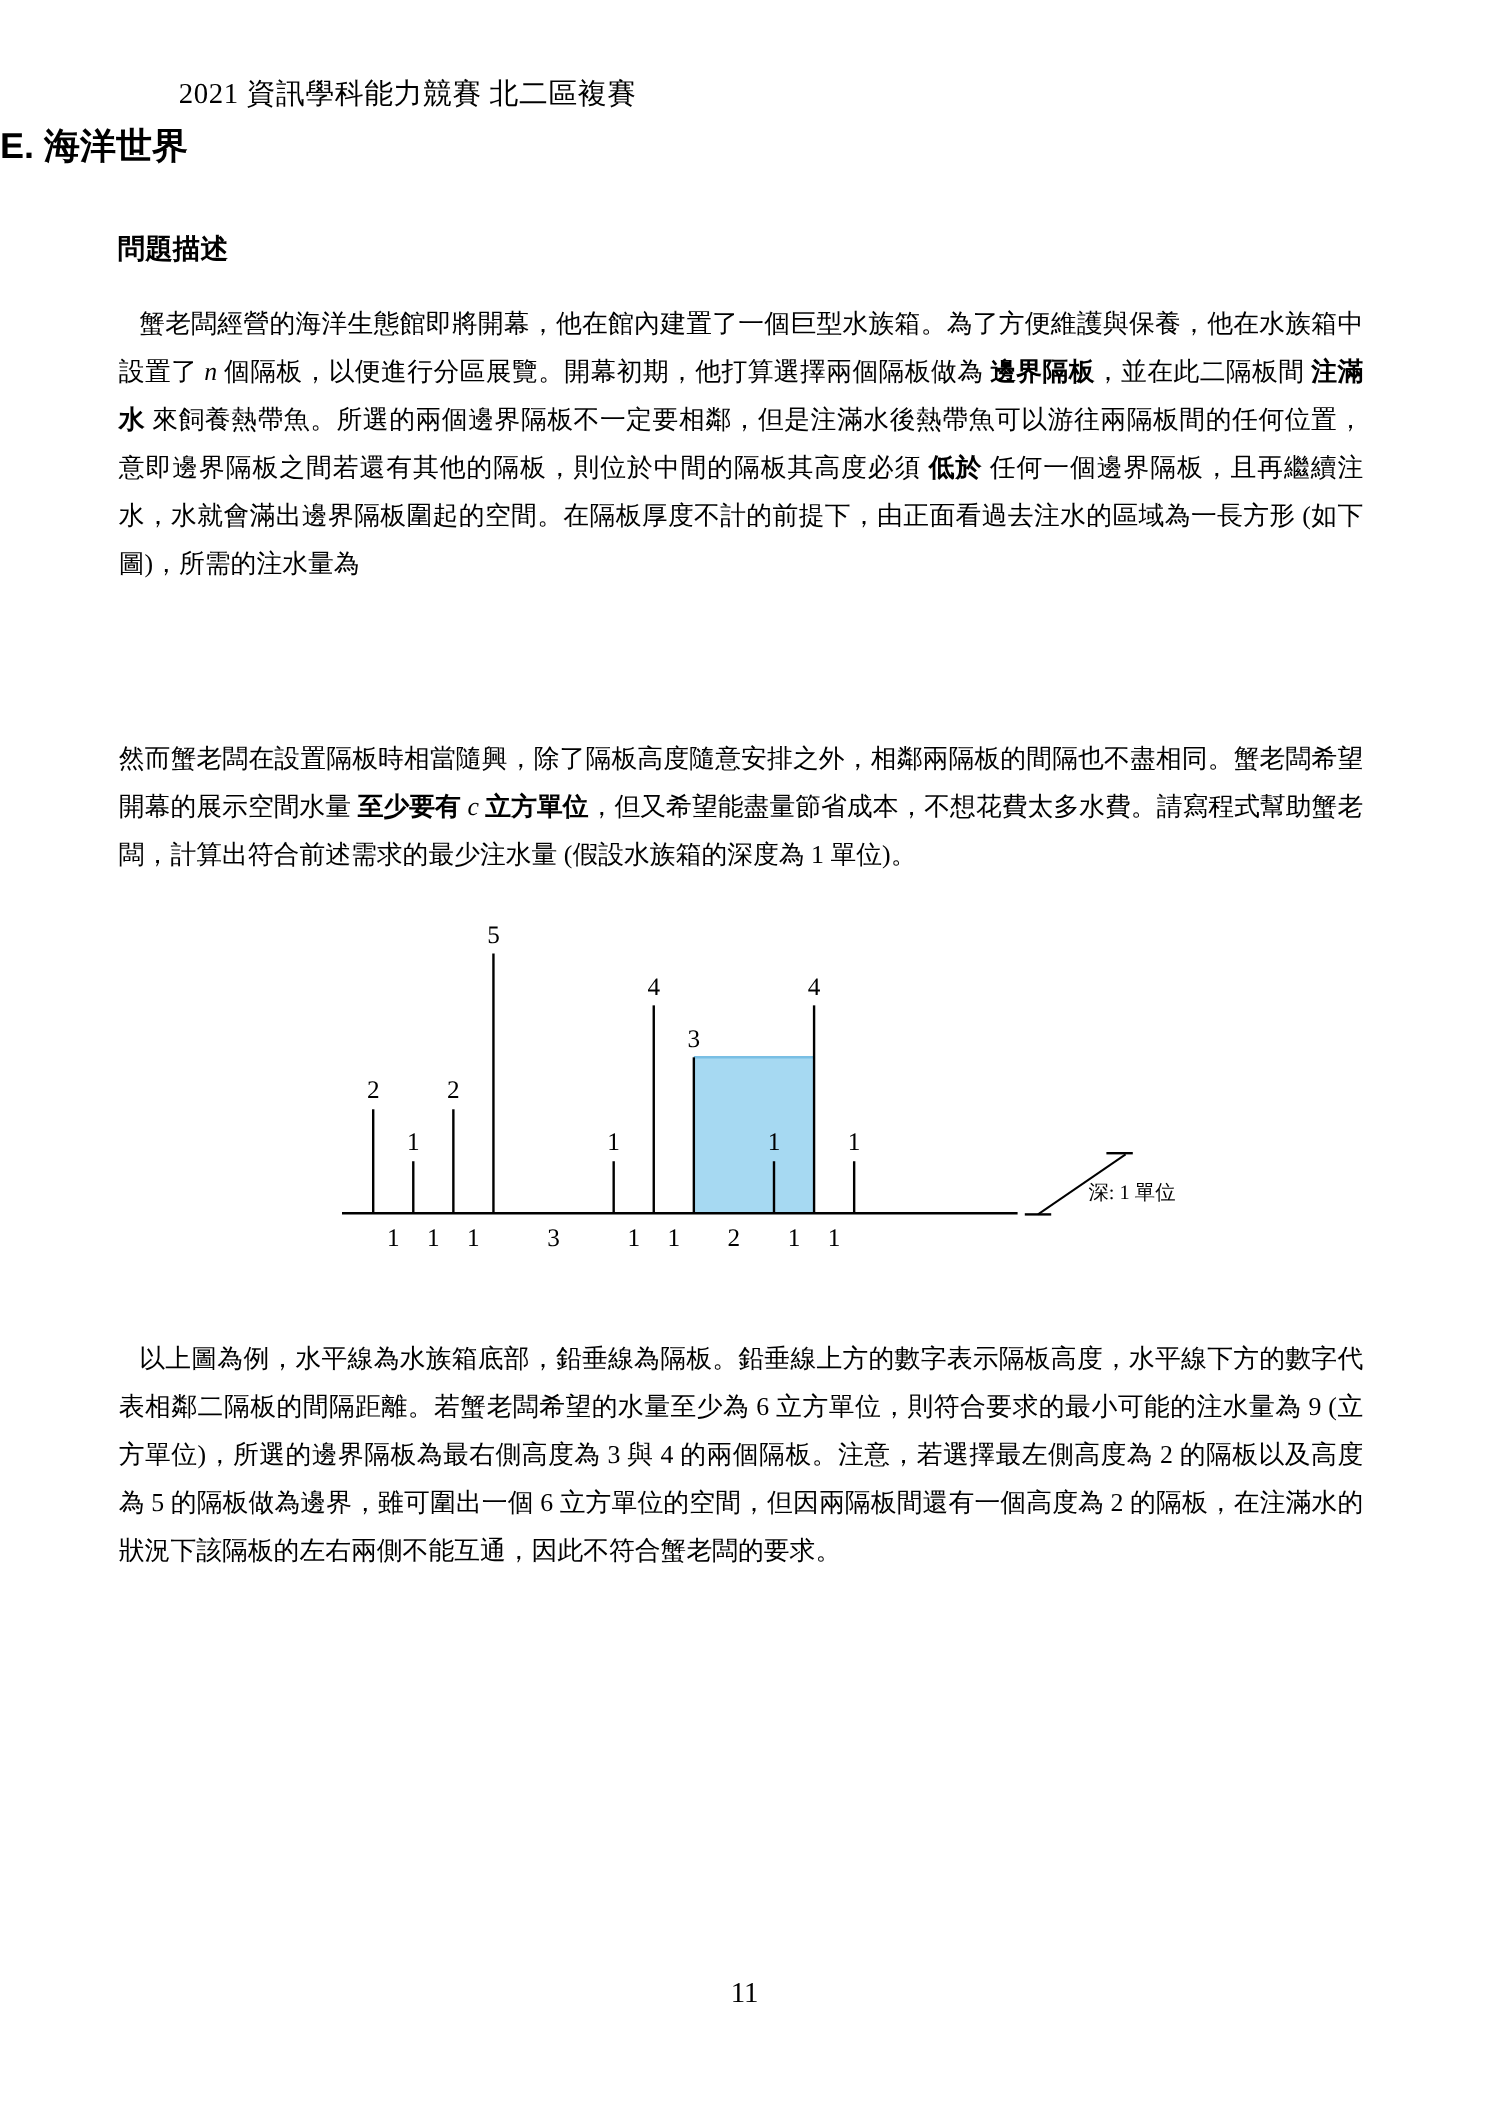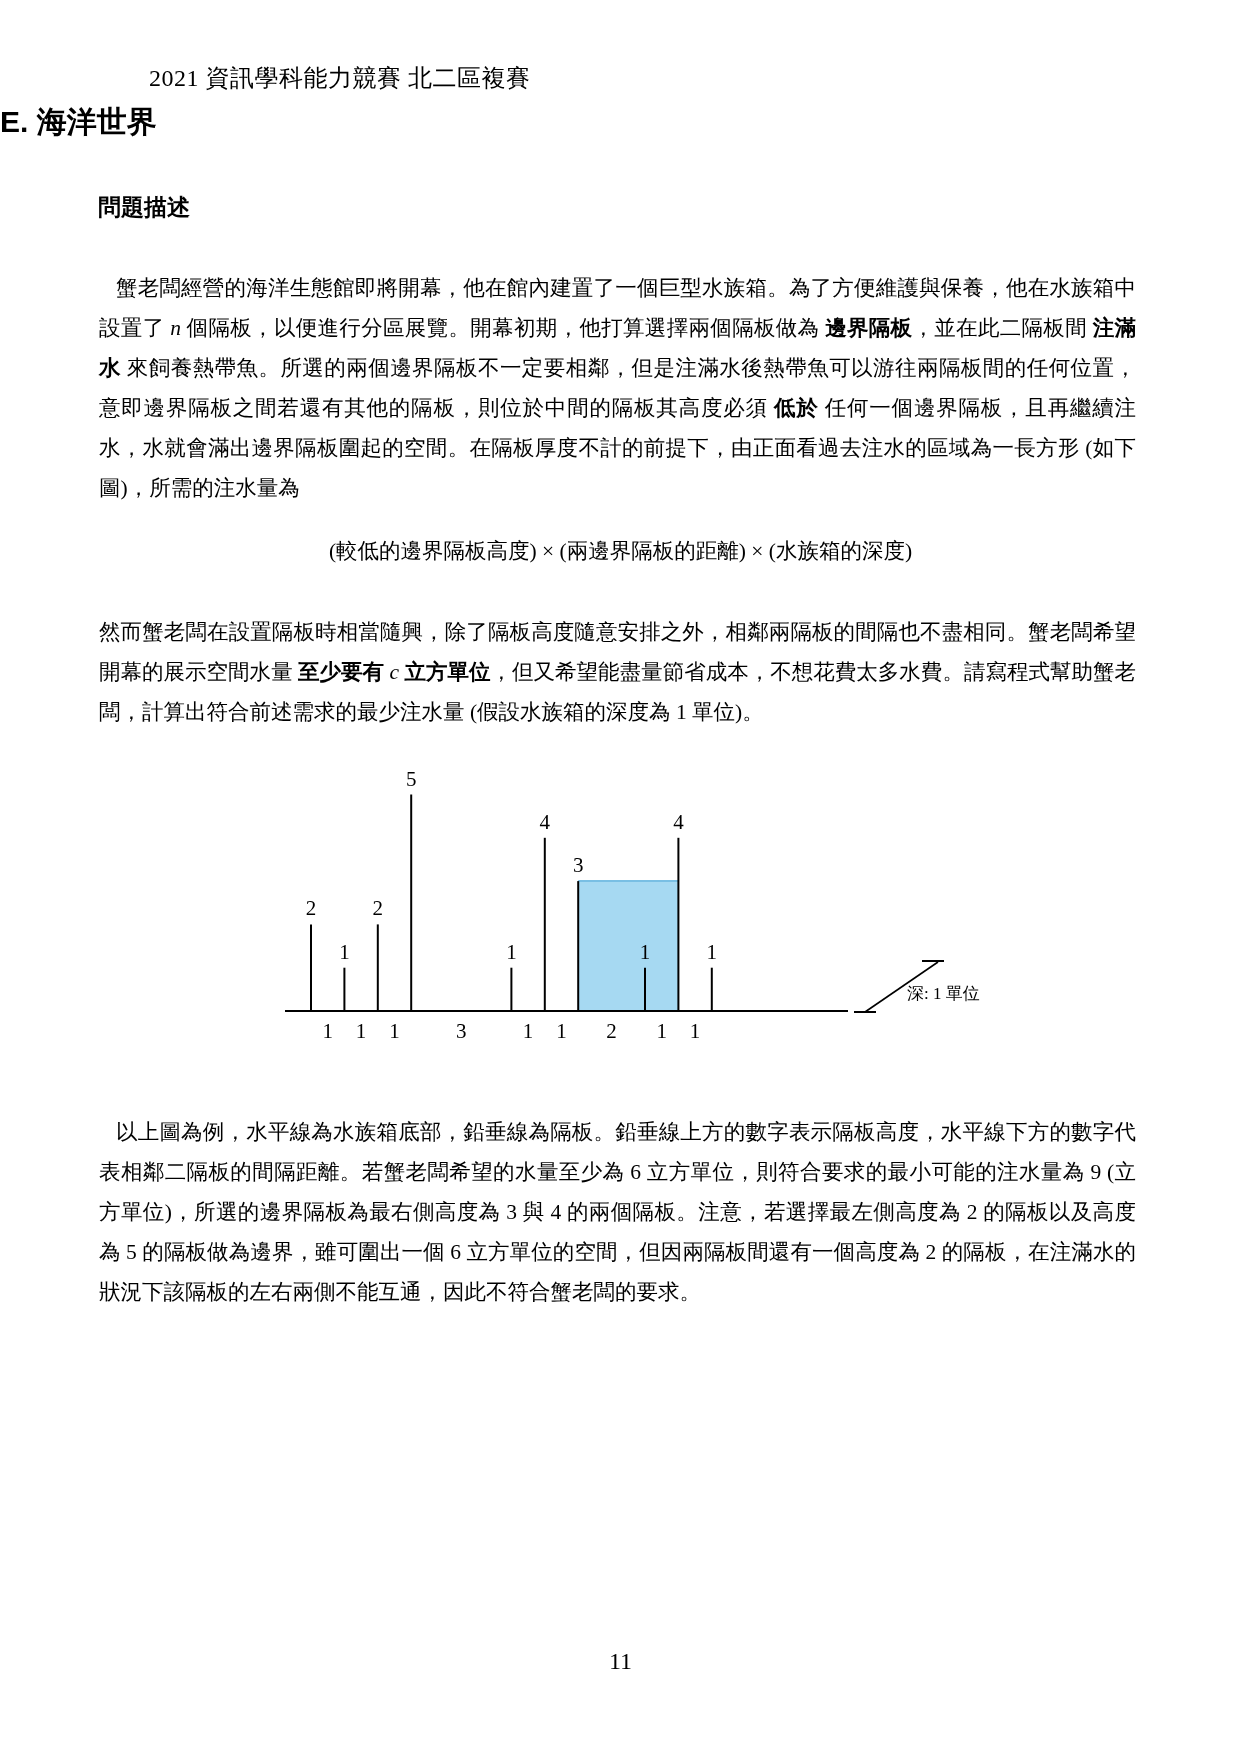--- a/index.html
+++ b/index.html
@@ -29,21 +29,21 @@
     font-weight:700;font-size:23px;
   }
   .para{
     position:absolute;left:99px;width:1037px;
     margin:0;
     font-size:21.5px;line-height:40px;
     text-align:justify;
     text-justify:inter-ideograph;
   }
   .para.indent{text-indent:17px;}
-  .p1{top:268px;}
+  .p1{top:250px;}
   .p2{top:595px;margin-top:17px;}
   .p3{top:1112px;font-family:Liberation Serif, serif;}
   .formula{
     position:absolute;left:0;top:536px;width:100%;
     text-align:center;font-size:21.5px;
   }
   .seg-bold{font-weight:700;}
   .seg-italic{font-style:italic;}
   .figure{
     position:absolute;left:250px;top:755px;
@@ -64,21 +64,20 @@
 <div class="page">
 
   <div class="header">2021 資訊學科能力競賽 北二區複賽</div>
 
   <h1 class="title">E. 海洋世界</h1>
 
   <h2 class="section-heading">問題描述</h2>
 
   <p class="para indent p1"><span>蟹老闆經營的海洋生態館即將開幕，他在館內建置了一個巨型水族箱。為了方便維護與保養，他在水族箱中設置了 </span><span class="seg-italic">n</span><span> 個隔板，以便進行分區展覽。開幕初期，他打算選擇兩個隔板做為 </span><span class="seg-bold">邊界隔板</span><span>，並在此二隔板間 </span><span class="seg-bold">注滿水</span><span> 來飼養熱帶魚。所選的兩個邊界隔板不一定要相鄰，但是注滿水後熱帶魚可以游往兩隔板間的任何位置，意即邊界隔板之間若還有其他的隔板，則位於中間的隔板其高度必須 </span><span class="seg-bold">低於</span><span> 任何一個邊界隔板，且再繼續注水，水就會滿出邊界隔板圍起的空間。在隔板厚度不計的前提下，由正面看過去注水的區域為一長方形 (如下圖)，所需的注水量為</span></p>
 
-  <div class="formula">(較低的邊界隔板高度) × (兩邊界隔板的距離) × (水族箱的深度)</div>
 
   <p class="para p2"><span>然而蟹老闆在設置隔板時相當隨興，除了隔板高度隨意安排之外，相鄰兩隔板的間隔也不盡相同。蟹老闆希望開幕的展示空間水量 </span><span class="seg-bold">至少要有 </span><span class="seg-italic">c</span><span class="seg-bold"> 立方單位</span><span>，但又希望能盡量節省成本，不想花費太多水費。請寫程式幫助蟹老闆，計算出符合前述需求的最少注水量 (假設水族箱的深度為 1 單位)。</span></p>
 
   <div class="figure">
     <svg id="figsvg" width="750" height="290" viewBox="0 0 750 290">
         <rect x="328.19999999999993" y="126.10000000000002" width="100.19999999999999" height="129.89999999999998" fill="#a6d9f2"></rect>
         <line x1="328.19999999999993" y1="126.10000000000002" x2="428.3999999999999" y2="126.10000000000002" stroke="#79bfe4" stroke-width="2"></line>
         <line x1="35" y1="256" x2="598" y2="256" stroke="#000000" stroke-width="2"></line>
         <line x1="61" y1="169.4" x2="61" y2="256" stroke="#000000" stroke-width="2"></line>
         <text x="61" y="160.4" text-anchor="middle" font-size="21" class="fig-label">2</text>

